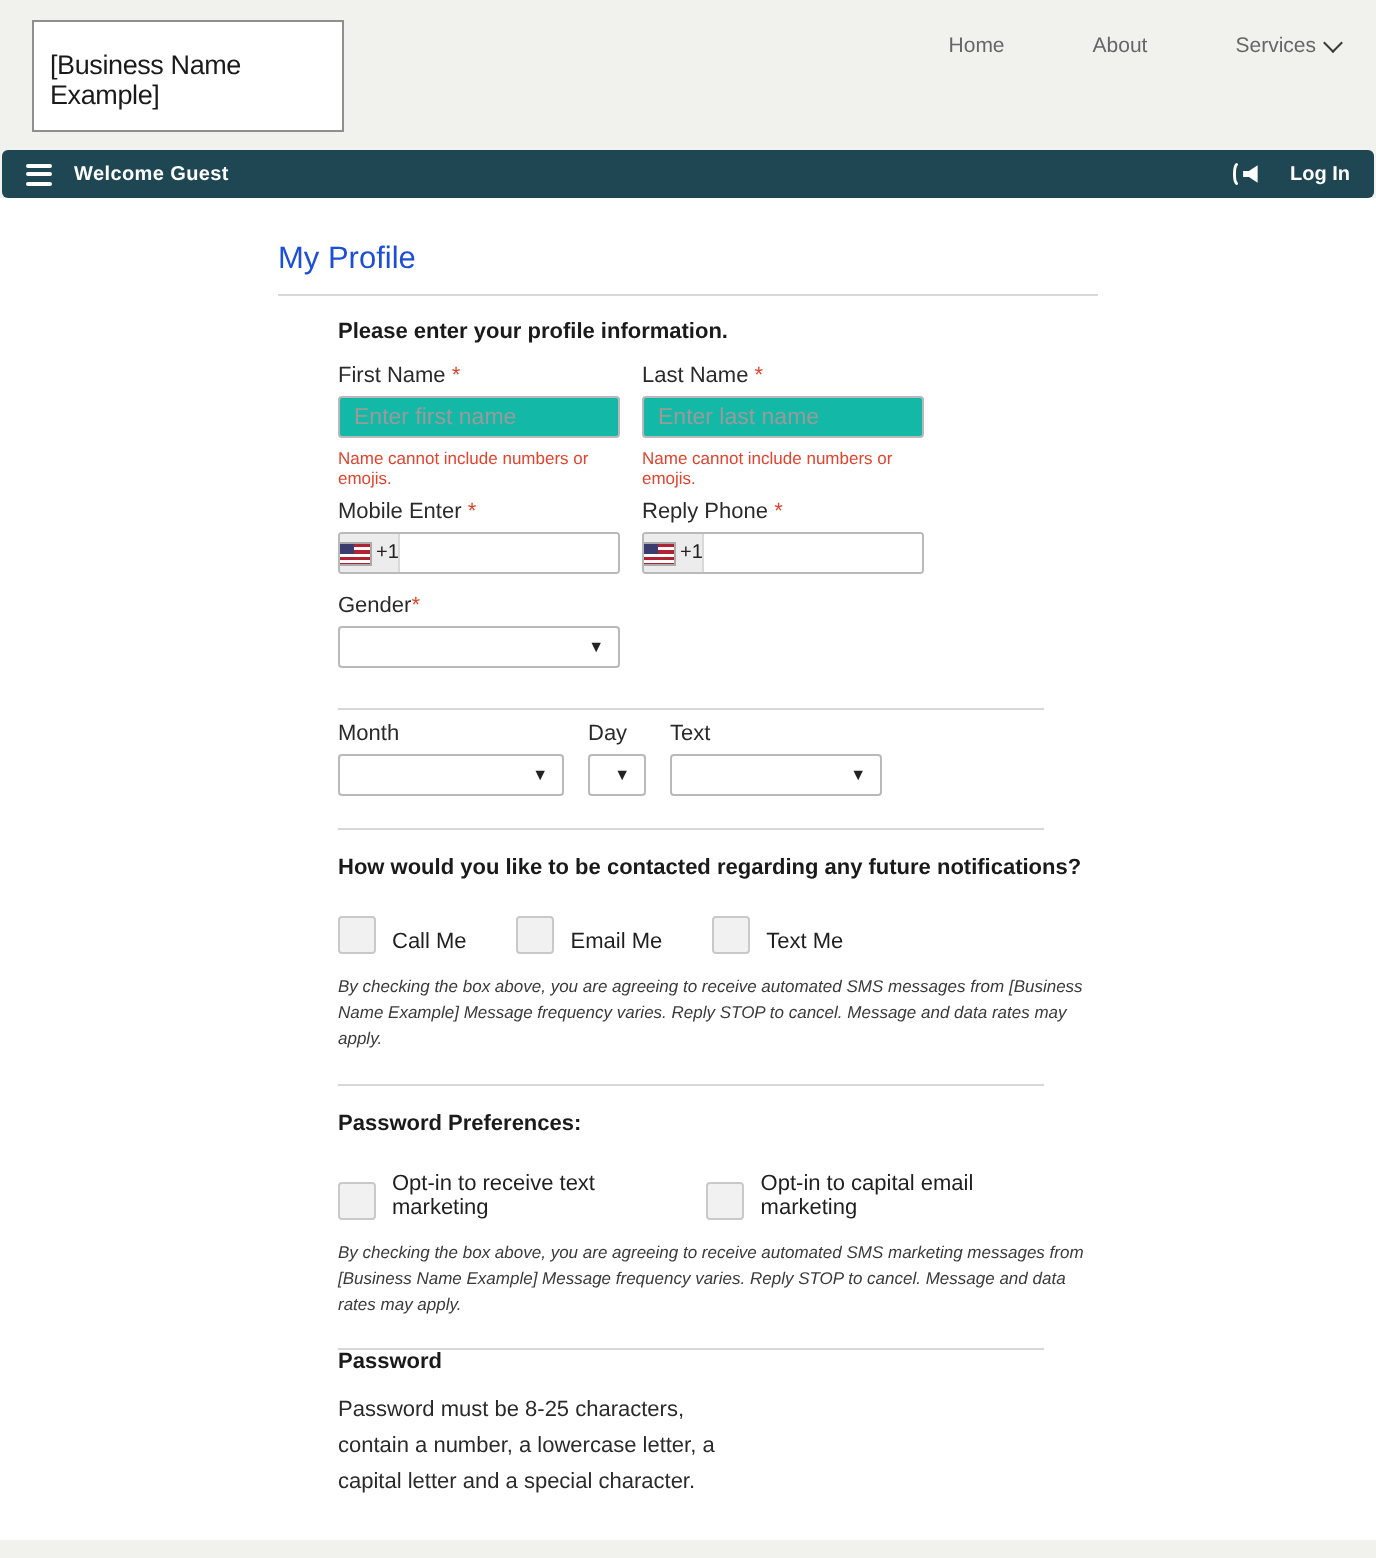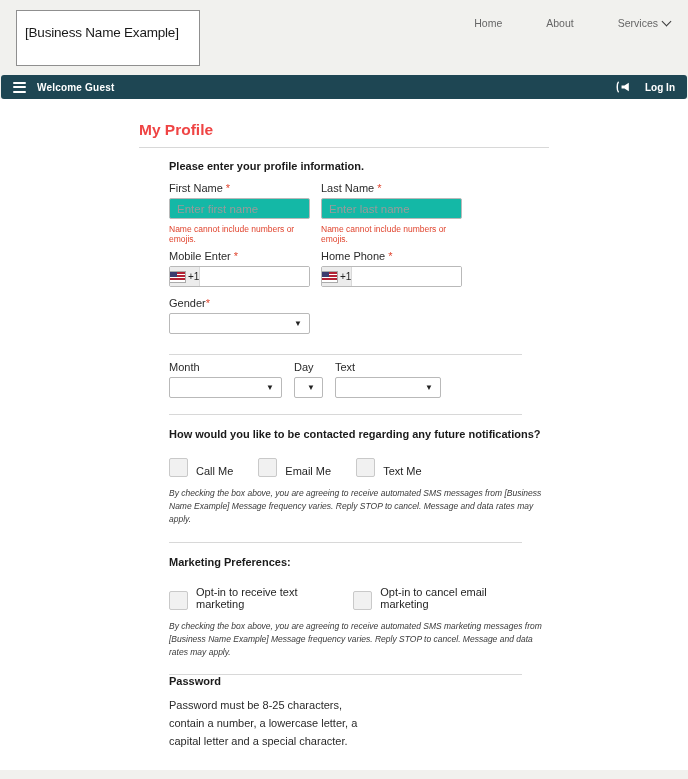--- a/index.html
+++ b/index.html
@@ -8,21 +8,21 @@
     font-family:"Liberation Sans", sans-serif;
     background:#f1f1ee;
     color:#222;
     width:688px; height:779px;
     overflow:hidden;
   }
   
   .header { height:75px; background:#f1f1ee; position:relative; }
   .logo-box {
     position:absolute; left:16px; top:10px;
-    width:184px; height:56px;
+    width:156px; height:56px;
     background:#fff; border:1px solid #8f8f8f;
     display:flex; align-items:flex-start; padding:14px 6px 0 8px;
     font-size:13.5px; color:#1a1a1a; letter-spacing:-0.2px;
   }
   .nav { position:absolute; right:18px; top:17px; display:flex; gap:44px; align-items:center; }
   .nav-link { font-size:10.5px; color:#666; cursor:pointer; display:flex; align-items:center; gap:5px; }
   .chev-down {
     width:7px; height:7px; border-right:1.6px solid #3a3a3a; border-bottom:1.6px solid #3a3a3a;
     transform:rotate(45deg); margin-top:-3px;
   }
@@ -33,21 +33,21 @@
   }
   .hamburger { display:flex; flex-direction:column; gap:2.5px; cursor:pointer; margin-right:11px; }
   .hamburger span { display:block; width:13px; height:2px; background:#fff; border-radius:1px; }
   .welcome { font-size:10px; font-weight:bold; letter-spacing:0.2px; }
   .topbar-right { margin-left:auto; display:flex; align-items:center; gap:14px; }
   .speaker { display:flex; align-items:center; cursor:pointer; }
   .login { font-size:10px; font-weight:bold; cursor:pointer; }
   
   .main { background:#fff; min-height:671px; }
   .container { width:410px; margin:0 auto; padding-top:22px; }
-  .page-title { font-size:15.5px; font-weight:bold; color:#ef4444; }
+  .page-title { font-size:15.5px; font-weight:normal; color:#1d4ed8; }
   .rule-wide { border:none; border-top:1px solid #d8d8d8; margin-top:8px; }
   .form { padding-left:30px; width:383px; }
   .rule-inner { border:none; border-top:1px solid #d8d8d8; width:353px; }
   .intro { font-size:11px; font-weight:bold; margin-top:12px; color:#1a1a1a; }
   .field-label { font-size:11px; color:#2a2a2a; margin-bottom:4px; }
   .req { color:#e0442e; font-size:11px; vertical-align:top; }
   .two-col { display:flex; gap:11px; margin-top:10px; }
   .col { width:141px; }
   .text-input {
     width:141px; height:21px; border:1px solid #b9b9b9; border-radius:2px; background:#14b8a6;
@@ -154,21 +154,21 @@
           <div class="phone-wrap">
             <div class="phone-prefix">
               <span class="flag"></span>
               <span class="code">+1</span>
             </div>
             <input class="phone-rest" type="text" style="">
           </div>
         </div>
         <div class="col">
           <div class="field-label">
-            <span>Home Phone</span>
+            <span>Reply Phone</span>
             <span class="req">*</span>
           </div>
           <div class="phone-wrap">
             <div class="phone-prefix">
               <span class="flag"></span>
               <span class="code">+1</span>
             </div>
             <input class="phone-rest" type="text" style="">
           </div>
         </div>
@@ -217,26 +217,26 @@
         <span class="check-label" style="margin-right:25px;">Call Me</span>
         <span class="checkbox"></span>
         <span class="check-label" style="margin-right:25px;">Email Me</span>
         <span class="checkbox"></span>
         <span class="check-label">Text Me</span>
       </div>
       <div class="disclaimer">By checking the box above, you are agreeing to receive automated SMS messages from [Business Name Example] Message frequency varies. Reply STOP to cancel. Message and data rates may apply.</div>
 
       <hr class="rule-inner" style="margin-top:15px;">
 
-      <div class="sec-heading" style="margin-top:13px;">Marketing Preferences:</div>
+      <div class="sec-heading" style="margin-top:13px;">Password Preferences:</div>
       <div class="check-row">
         <span class="checkbox"></span>
         <span class="check-label" style="margin-right:20px;">Opt-in to receive text marketing</span>
         <span class="checkbox"></span>
-        <span class="check-label">Opt-in to cancel email marketing</span>
+        <span class="check-label">Opt-in to capital email marketing</span>
       </div>
       <div class="disclaimer">By checking the box above, you are agreeing to receive automated SMS marketing messages from [Business Name Example] Message frequency varies. Reply STOP to cancel. Message and data rates may apply.</div>
 
       <hr class="rule-inner" style="margin-top:15px;">
 
       <div class="sec-heading" style="">Password</div>
       <div class="pw-req">Password must be 8-25 characters, contain a number, a lowercase letter, a capital letter and a special character.</div>
 
     </div>
 

